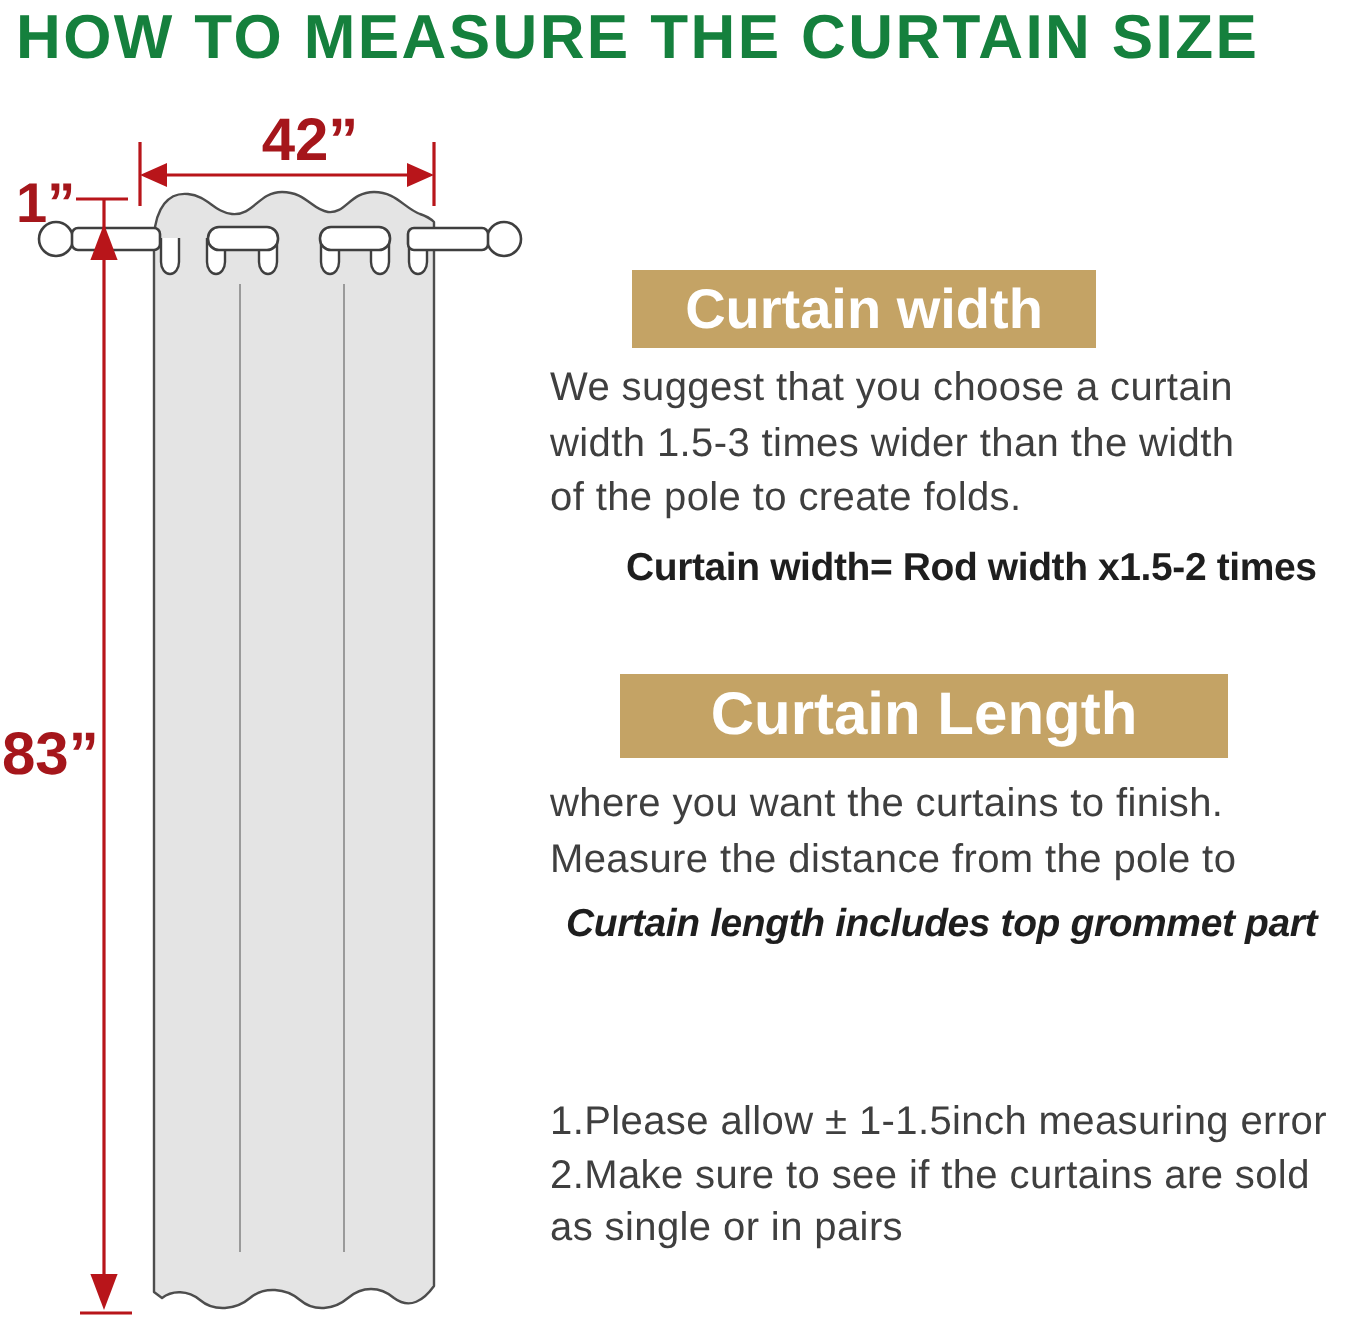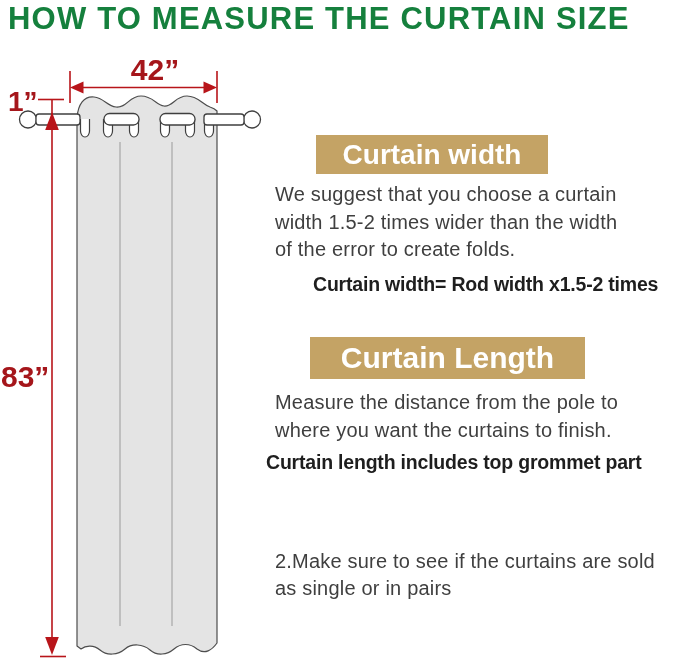--- a/index.html
+++ b/index.html
@@ -18,32 +18,32 @@
   .tail{fill:#ffffff;stroke:#3f3f3f;stroke-width:1.2;}
   .rodpart{fill:#ffffff;stroke:#3f3f3f;stroke-width:1.3;}
   .redline{stroke:#b8151a;stroke-width:1.6;fill:none;}
   .redfill{fill:#b8151a;stroke:none;}
   .redlabel{fill:#a5161b;font-weight:bold;font-family:"Liberation Sans","DejaVu Sans",sans-serif;}
   .heading-box{
     position:absolute;background:#c4a365;color:#ffffff;
     font-weight:bold;text-align:center;
   }
   .box-width{left:316px;top:135px;width:232px;height:39px;line-height:39px;font-size:28px;}
-  .box-length{left:310px;top:337px;width:275px;height:42px;line-height:42px;font-size:30px;}
+  .box-length{left:310px;top:337px;width:304px;height:42px;line-height:42px;font-size:30px;}
   .body-block{position:absolute;color:#3f3f3f;font-size:20px;letter-spacing:0.2px;}
   .body-block .line{line-height:27.6px;white-space:nowrap;}
   .p-width{left:275px;top:181px;}
   .p-length{left:275px;top:388px;}
   .p-length .line{line-height:28px;}
   .formula{
     position:absolute;color:#1e1e1e;font-weight:bold;
     font-size:19.5px;letter-spacing:-0.2px;white-space:nowrap;
   }
   .f-width{left:273px;top:273px;margin-left:40px;}
-  .f-length{left:266px;top:451px;}
+  .f-length{left:283px;top:451px;font-style:italic;}
   .note-heading{
     position:absolute;left:277px;top:506px;
     color:#c4a365;font-size:34px;font-weight:bold;
   }
   .note-lines{position:absolute;left:275px;top:548px;color:#3f3f3f;font-size:20px;letter-spacing:0.2px;}
   .note-lines .line{line-height:26.5px;white-space:nowrap;}
 </style>
 </head>
 <body>
 
@@ -100,30 +100,31 @@
     <path class="redline" d="M40 656.5 H 66"></path>
 
     <text class="redlabel" x="155" y="80" font-size="30" text-anchor="middle">42”</text>
     <text class="redlabel" x="8" y="111" font-size="28">1”</text>
     <text class="redlabel" x="1" y="387" font-size="30">83”</text>
   </svg>
 
   <div class="heading-box box-width">Curtain width</div>
   <div class="body-block p-width">
     <div class="line">We suggest that you choose a curtain</div>
-    <div class="line">width 1.5-2 times wider than the width</div>
-    <div class="line">of the error to create folds.</div>
+    <div class="line">width 1.5-3 times wider than the width</div>
+    <div class="line">of the pole to create folds.</div>
   </div>
   <div class="formula f-width">Curtain width= Rod width x1.5-2 times</div>
 
   <div class="heading-box box-length">Curtain Length</div>
   <div class="body-block p-length">
+    <div class="line">where you want the curtains to finish.</div>
     <div class="line">Measure the distance from the pole to</div>
-    <div class="line">where you want the curtains to finish.</div>
   </div>
   <div class="formula f-length">Curtain length includes top grommet part</div>
 
   <div class="note-lines">
+    <div class="line">1.Please allow ± 1-1.5inch measuring error</div>
     <div class="line">2.Make sure to see if the curtains are sold</div>
     <div class="line">as single or in pairs</div>
   </div>
 
 </div>
 
 </body></html>

